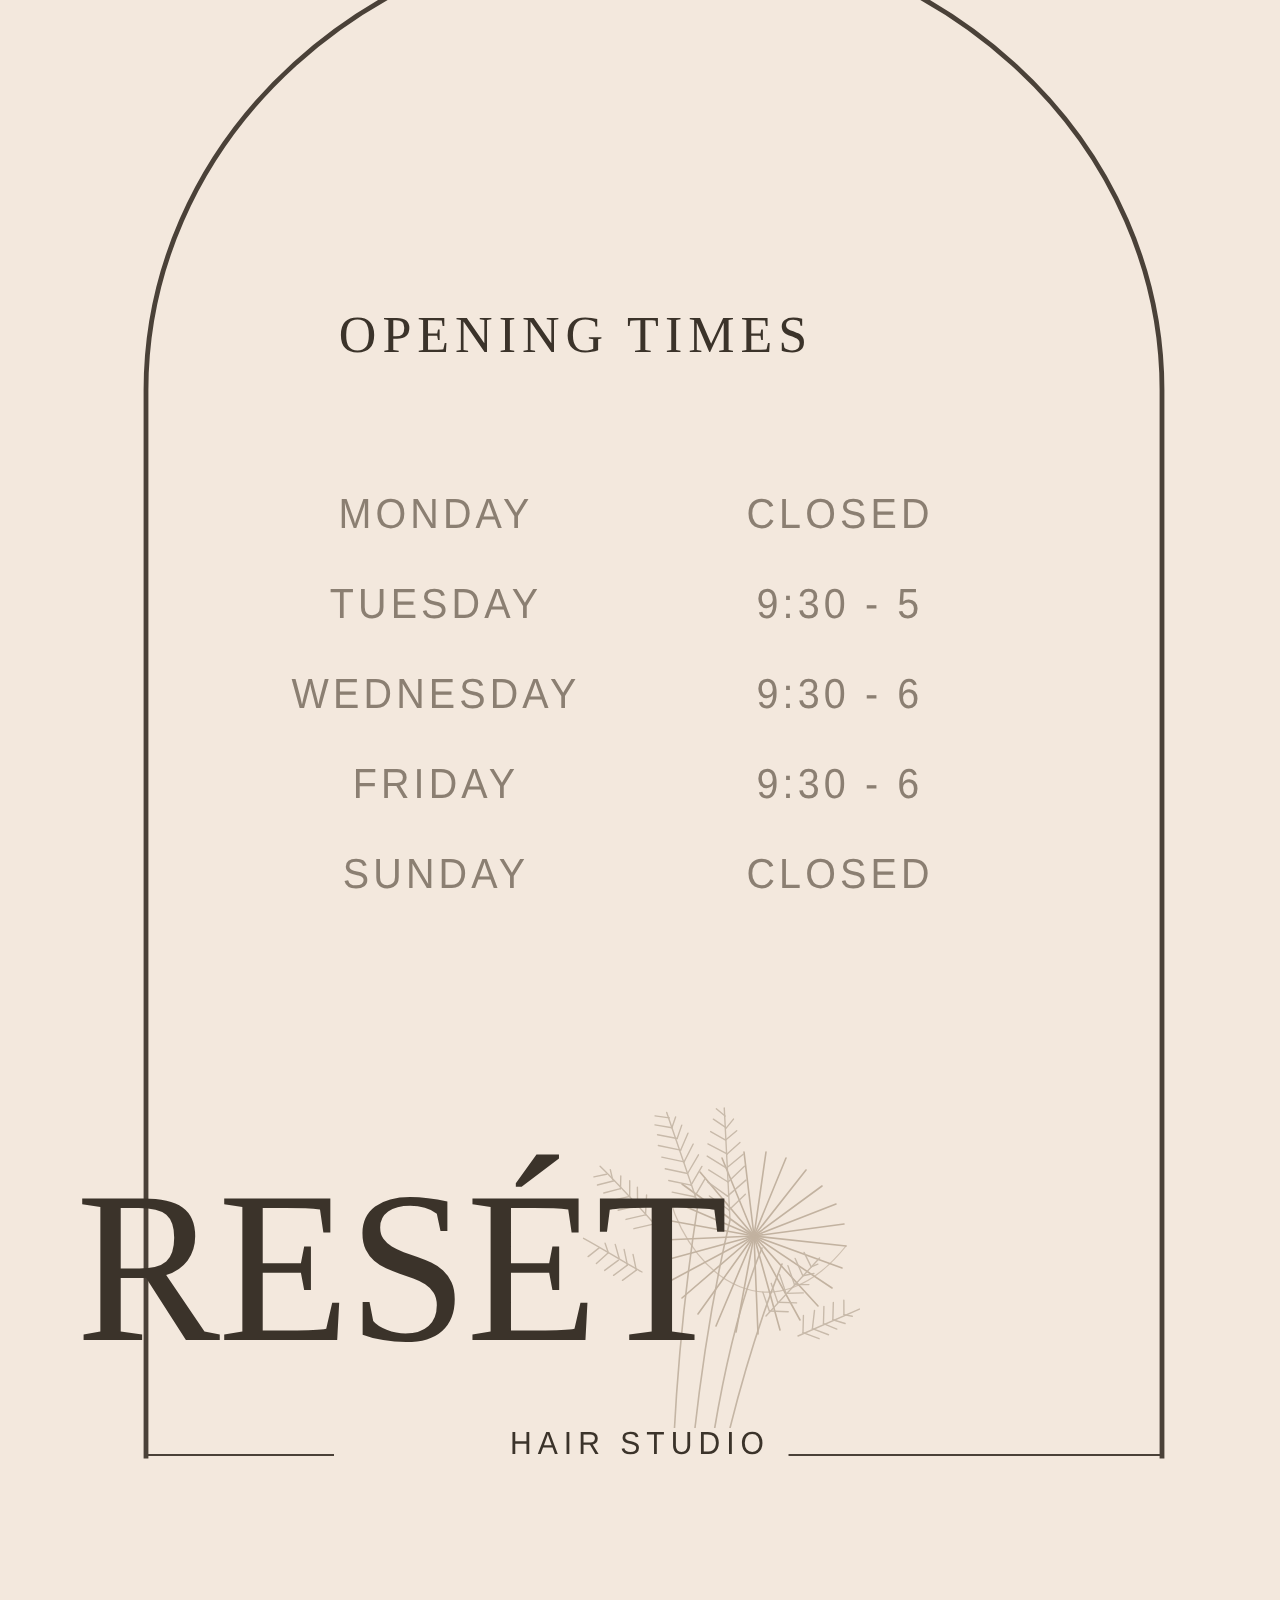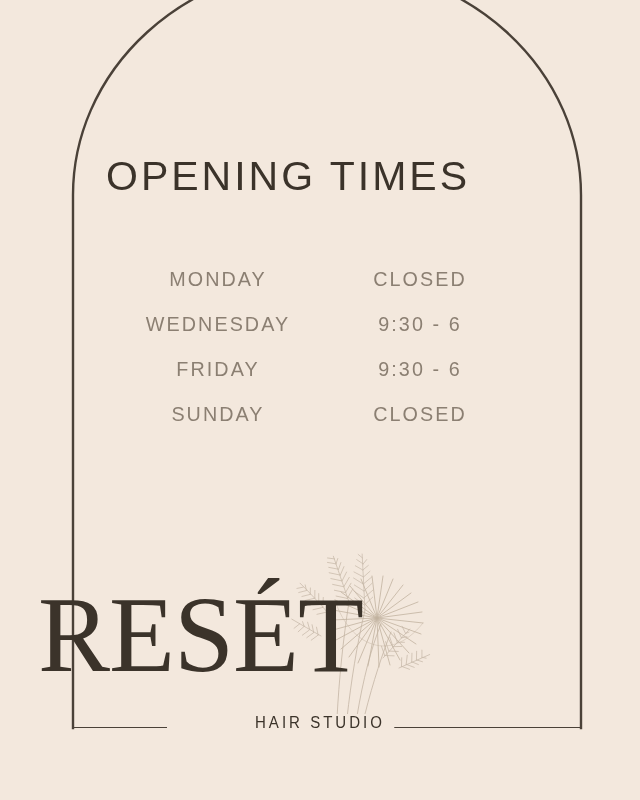--- a/index.html
+++ b/index.html
@@ -15,34 +15,34 @@
   
   .arch-svg{position:absolute;left:0;top:0;width:640px;height:800px;pointer-events:none;}
 
   
   .botanical{position:absolute;left:265px;top:540px;width:180px;height:180px;}
 
   
   .title{
     position:absolute;left:0;top:153px;width:576px;
     text-align:center;
-    font-family:Liberation Sans, sans-serif;
-    font-size:41px;
+    font-family:Liberation Serif, serif;
+    font-size:26px;
     letter-spacing:3.0px;
     color:#3B332A;
     white-space:nowrap;
   }
 
   
   .schedule{
     position:absolute;left:118px;top:246px;width:404px;
   }
   .row{
     height:45px;
-    display:flex;align-items:flex-end;
+    display:flex;align-items:flex-start;
     color:#8B7F72;
   }
   .day{
     width:200px;text-align:center;
     font-size:21px;
     font-weight:300;
     letter-spacing:2.2px;
     font-family:"Liberation Sans", sans-serif;
     white-space:nowrap;
     transform:scaleX(0.94);
@@ -178,20 +178,24 @@
 
   <div class="title">OPENING TIMES</div>
 
   <div class="schedule">
 
     <div class="row">
       <div class="day">MONDAY</div>
       <div class="time">CLOSED</div>
     </div>
 
+    <div class="row">
+      <div class="day">TUESDAY</div>
+      <div class="time">9:30 - 5</div>
+    </div>
 
     <div class="row">
       <div class="day">WEDNESDAY</div>
       <div class="time">9:30 - 6</div>
     </div>
 
 
     <div class="row">
       <div class="day">FRIDAY</div>
       <div class="time">9:30 - 6</div>

